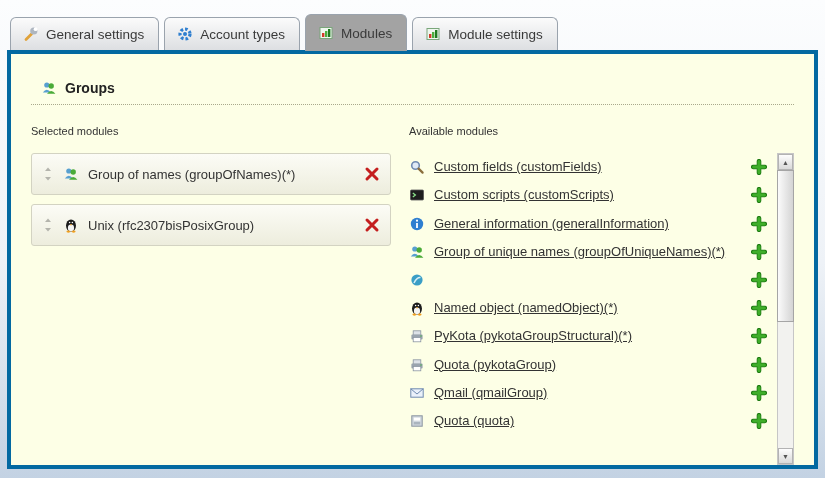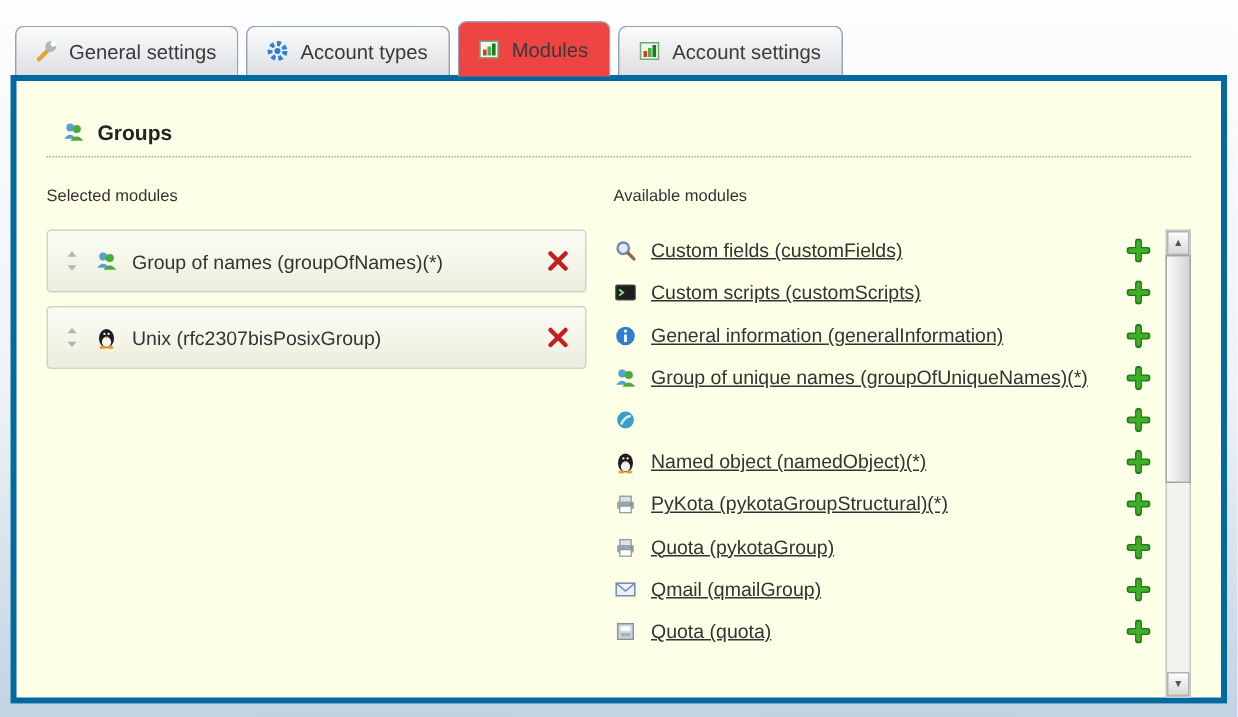--- a/index.html
+++ b/index.html
@@ -13,21 +13,21 @@
   .tabbar { display:flex; align-items:flex-end; gap:5px; padding:14px 0 0 10px; position:relative; z-index:2; }
   .tab {
     display:flex; align-items:center; gap:7px;
     padding:8px 14px 8px 12px;
     border:1px solid #9aa3ad; border-bottom:none;
     border-radius:6px 6px 0 0;
     background:linear-gradient(#fbfbfb,#dddfe2);
     font-size:13.5px; color:#3a3a3a; cursor:pointer; white-space:nowrap;
   }
   .tab.active {
-    background:#ef4444;
+    background:#a3a3a3;
     padding-top:10px; padding-bottom:10px;
     margin-bottom:-1px; position:relative; z-index:3;
   }
   .icon16 { width:16px; height:16px; display:inline-block; flex:0 0 16px; }
   
   .panel {
     margin:0 7px; height:419px;
     border:4px solid #0369a1; background:#fdffe6;
     padding:26px 20px 0 20px; position:relative; z-index:1;
   }
@@ -169,21 +169,21 @@
   <div class="tab active">
     <svg class="icon16" viewBox="0 0 16 16">
         <use href="#i-modules"></use>
       </svg>
     <span>Modules</span>
   </div>
   <div class="tab">
     <svg class="icon16" viewBox="0 0 16 16">
         <use href="#i-modules"></use>
       </svg>
-    <span>Account settings</span>
+    <span>Module settings</span>
   </div>
 </div>
 
 <div class="panel">
 
   <div class="section-heading">
     <svg class="icon16" viewBox="0 0 16 16">
         <use href="#i-group"></use>
       </svg>
     <span>Groups</span>

